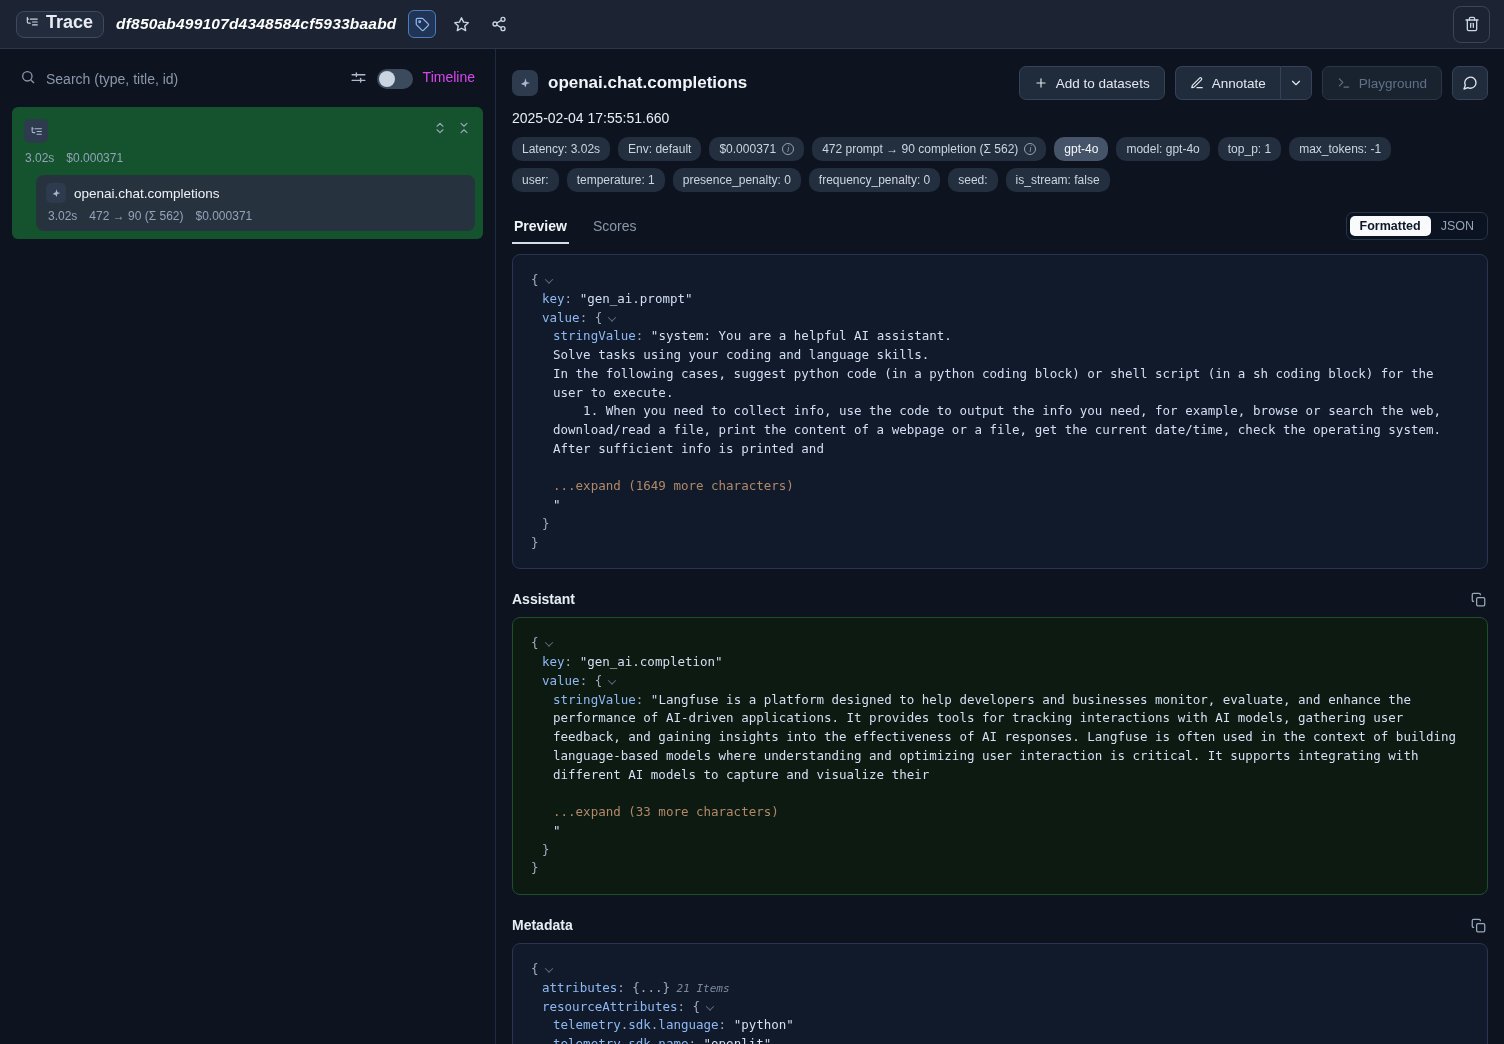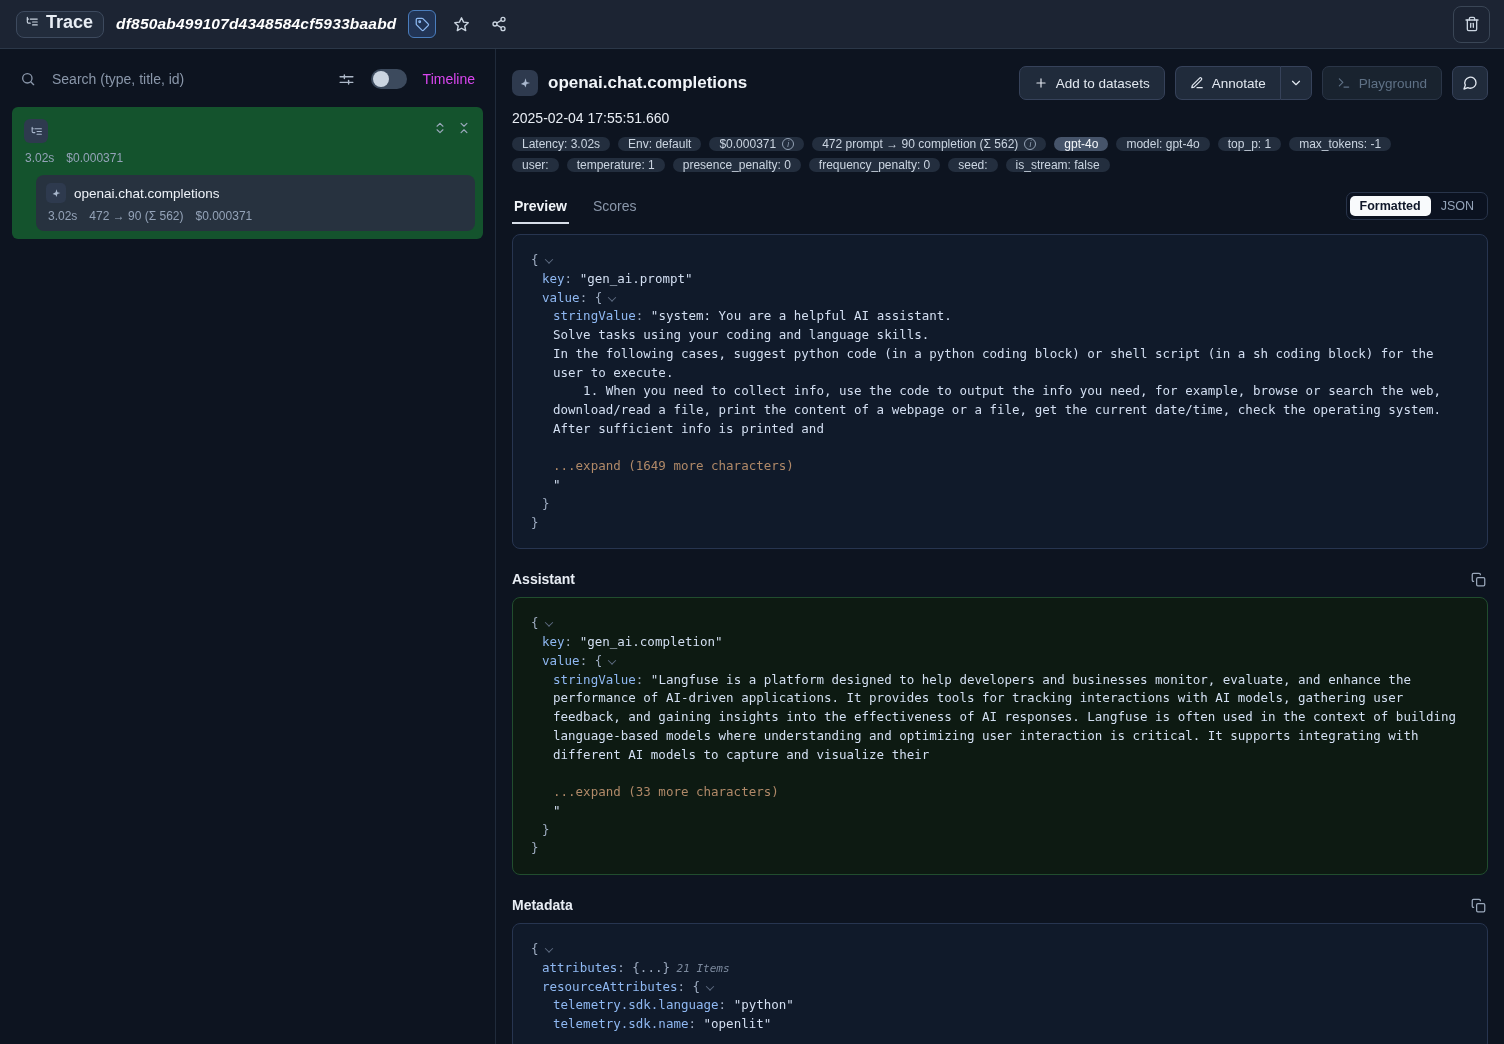--- a/index.html
+++ b/index.html
@@ -33,21 +33,21 @@
   }
   .icon-btn.plain { width:26px; height:26px; }
   .icon-btn.bordered { width:37px; height:37px; border:1px solid #3a4656; border-radius:8px; }
 
   
   .layout { display:flex; height:995px; }
   .sidebar { width:496px; flex:0 0 496px; border-right:1px solid #202b3b; }
   .main { flex:1; padding:17px 16px 0 16px; overflow:hidden; }
 
   
-  .search-row { display:flex; align-items:center; gap:16px; padding:20px 20px 10px 20px; }
+  .search-row { display:flex; gap:10px; padding:20px 20px 10px 20px; }
   .search-row .ic { color:#8a97aa; flex:0 0 auto; }
   .search-input {
     flex:1; background:transparent; border:none; outline:none;
     color:#e8edf4; font-size:14px; font-family:"Liberation Sans",sans-serif;
   }
   .search-input::placeholder { color:#8a97aa; }
   .toggle { width:36px; height:20px; background:#3c4a5d; border-radius:999px; position:relative; cursor:pointer; flex:0 0 auto; }
   .toggle .knob { width:16px; height:16px; border-radius:50%; background:#cbd5e1; position:absolute; top:2px; left:2px; }
   .timeline-label { font-size:14px; color:#d946ef; }
 
@@ -86,21 +86,21 @@
   .btn.muted { background:#19232f; border-color:#2a3547; color:#5f7186; cursor:default; }
   .btn.icon-only { width:36px; padding:0; justify-content:center; }
 
   .timestamp { margin-top:10px; font-size:14px; color:#e8edf4; }
 
   
   .badge-row { display:flex; flex-wrap:wrap; gap:8px; margin-top:11px; }
   .badge-row + .badge-row { margin-top:7px; }
   .badge {
     display:inline-flex; align-items:center; gap:6px; background:#232e3e; border-radius:10px;
-    padding:3px 10px; font-size:12px; font-weight:500; color:#cbd5e1; height:14px;
+    padding:3px 10px; font-size:12px; font-weight:500; color:#cbd5e1; height:24px;
   }
   .badge-model { background:#46546a; color:#f4f7fb; }
   .info-i {
     width:12px; height:12px; border:1px solid #93a2b5; border-radius:50%;
     display:inline-flex; align-items:center; justify-content:center;
     font-size:8.5px; font-style:italic; color:#93a2b5; line-height:1;
   }
 
   
   .tabs-row { display:flex; align-items:flex-end; justify-content:space-between; margin-top:14px; }

